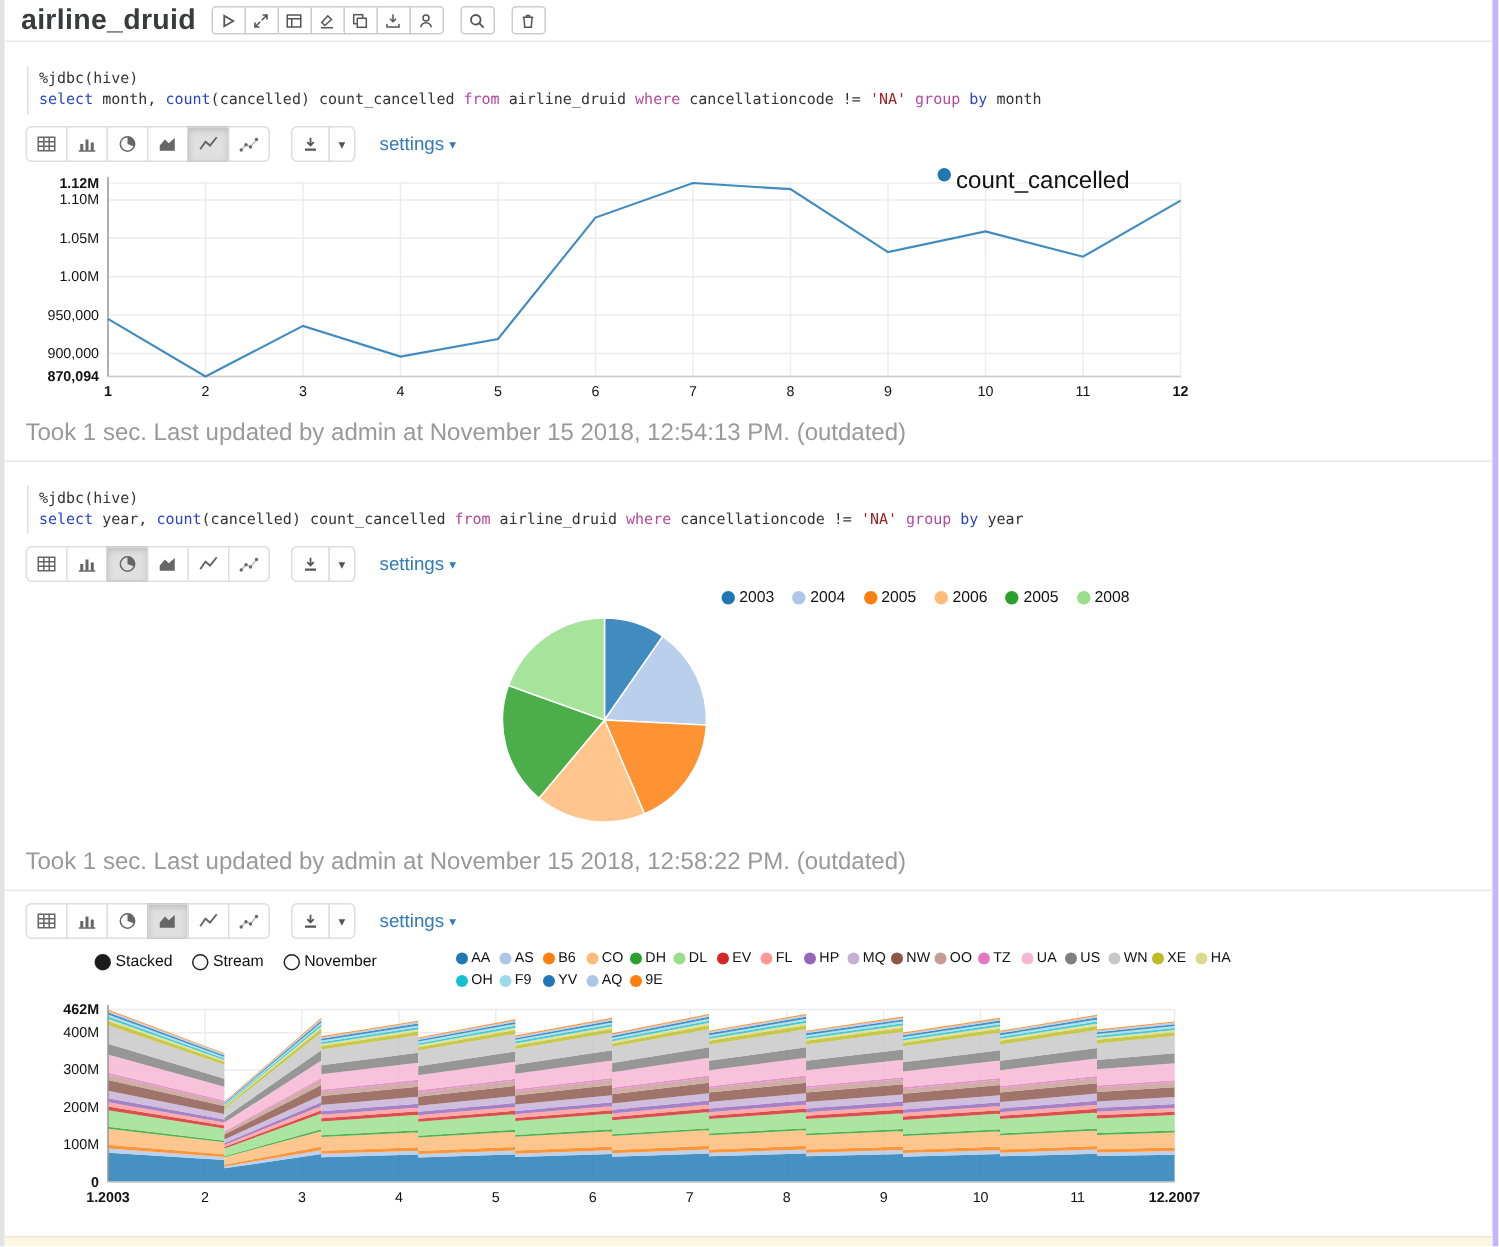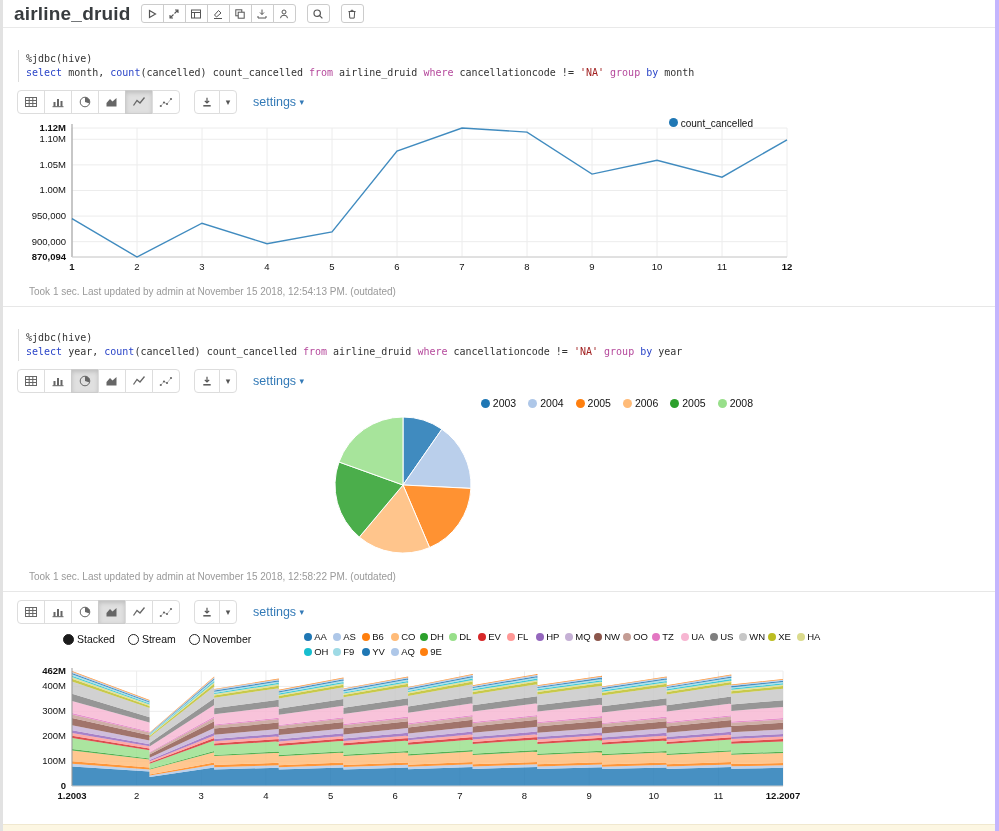--- a/index.html
+++ b/index.html
@@ -11,40 +11,40 @@
   .note-header{display:flex;align-items:center;height:28px;padding:2px 10px 2px 11px;border-bottom:1px solid #e9e9e9}
   .note-title{font-size:19px;font-weight:bold;color:#383c3f;margin:0 10px 0 0;letter-spacing:.2px}
   .hgroup{display:flex}
   .hbtn{height:19px;min-width:23px;background:#fff;border:1px solid #ccc;display:flex;align-items:center;justify-content:center;padding:0 3px;margin-left:-1px;cursor:pointer}
   .hgroup .hbtn:first-child{border-radius:3px 0 0 3px;margin-left:0}
   .hgroup .hbtn:last-child{border-radius:0 3px 3px 0}
   .hbtn.lone{border-radius:3px;margin-left:11px}
   
   .para{padding:0 14px;border-bottom:1px solid #e7e7e7;position:relative}
   .para.last{border-bottom:none}
-  .code{margin:22px 0 0 1px;border-left:1px solid #ddd;padding:2px 0 2px 7px;
+  .code{margin:16px 0 0 1px;border-left:1px solid #ddd;padding:2px 0 2px 7px;
         font-family:"DejaVu Sans Mono",monospace;font-size:10px;line-height:14px;color:#333;cursor:text;white-space:pre}
   .kw1{color:#2a44c8}.kw2{color:#b5499c}.str{color:#a22222}.pl{color:#333}
   .ptoolbar{display:flex;align-items:center;margin-top:8px}
   .cbtn{width:28px;height:24px;border:1px solid #ddd;background:#fff;display:flex;align-items:center;justify-content:center;margin-left:-1px;cursor:pointer}
   .cbtn.first{border-radius:4px 0 0 4px;margin-left:0}
   .cbtn.last{border-radius:0 4px 4px 0}
   .cbtn.active{background:#e0e0e0;box-shadow:inset 0 2px 4px rgba(0,0,0,.15);border-color:#ccc}
   .dlgroup{margin-left:14px;display:flex}
   .dlgroup .cbtn{width:26px}
   .dlgroup .cbtn.caret{width:18px}
   .settings{margin-left:16px;color:#337ab7;font-size:12.5px;cursor:pointer}
   .settings .caret{font-size:9px;position:relative;top:-1px}
   .chartwrap{position:relative;margin-top:4px}
-  .nvleg{position:absolute;top:0;right:228px;display:flex;font-size:10px;color:#111;white-space:nowrap}
+  .nvleg{position:absolute;top:0;right:228px;display:flex;font-size:16px;color:#111;white-space:nowrap}
   .nvleg .dot{width:9px;height:9px;border-radius:50%;display:inline-block;margin-right:3px}
   .pielegrow{display:flex;justify-content:flex-end;padding-right:228px;font-size:10.5px;color:#111;margin-top:2px}
   .pielegrow .item{display:flex;align-items:center;margin-left:12px;cursor:pointer}
   .pielegrow .dot{width:9px;height:9px;border-radius:50%;margin-right:3px}
-  .status{color:#999;font-size:10px;margin:10px 0 9px 12px}
+  .status{color:#999;font-size:16px;margin:10px 0 9px 0}
   
   .controls{display:flex;margin:7px 0 4px 46px;align-items:flex-start}
   .radios{display:flex;font-size:10.5px;color:#111;align-items:center;padding-top:2px}
   .radio{display:flex;align-items:center;margin-right:13px;cursor:pointer}
   .rdot{width:11px;height:11px;border:1.5px solid #222;border-radius:50%;margin-right:3px;background:#fff}
   .rdot.sel{background:#1b1b1b}
   .arealeg{display:flex;flex-wrap:wrap;width:530px;margin-left:40px;font-size:9.5px;color:#111}
   .alegitem{width:29px;display:flex;align-items:center;margin-bottom:4px;cursor:pointer}
   .adot{width:8px;height:8px;border-radius:50%;margin-right:2px;flex:none}
   .bottom-strip{position:absolute;left:0;right:0;bottom:0;height:7px;background:#fcf6e2;border-top:1px solid #f0e8cf}

